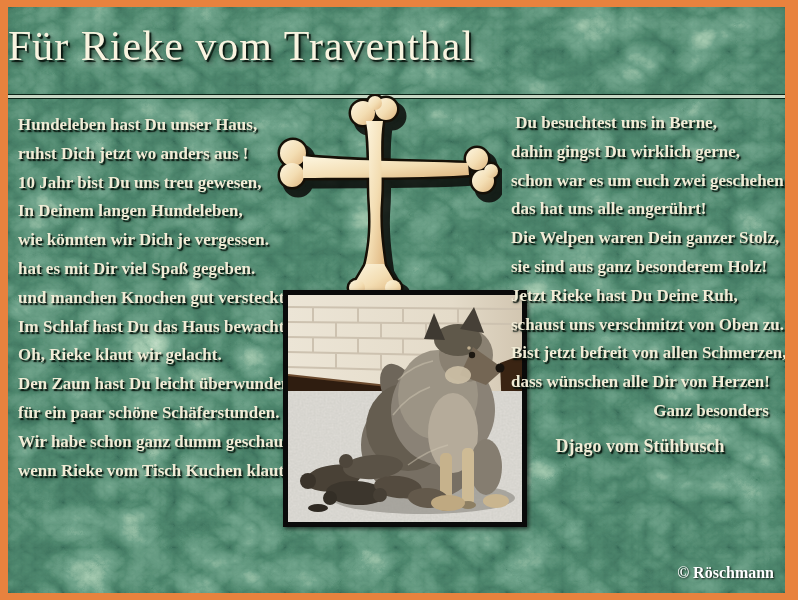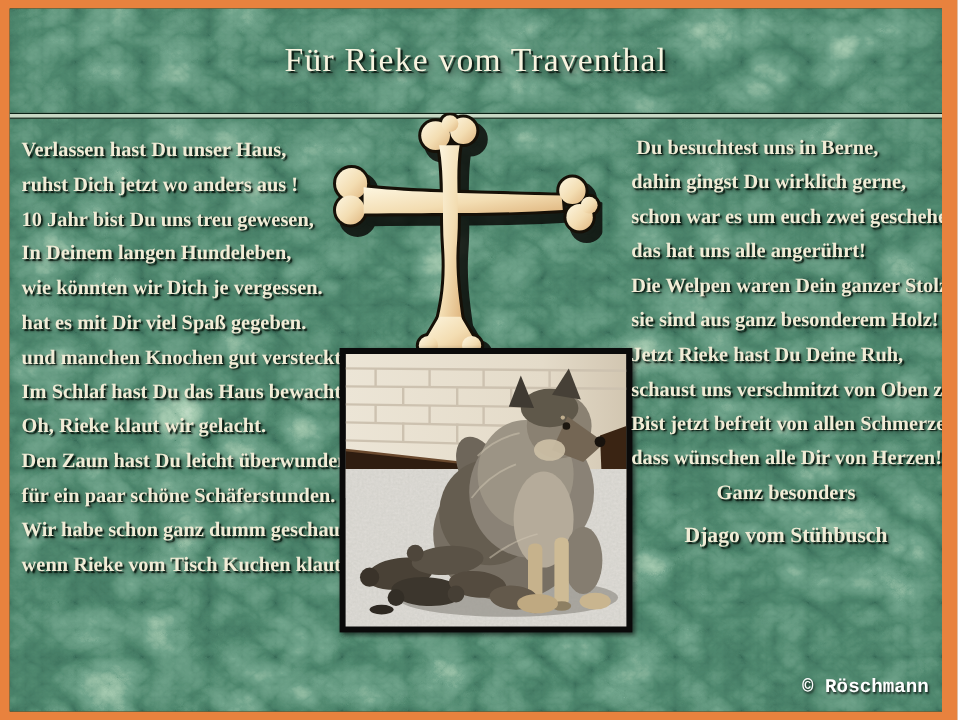--- a/index.html
+++ b/index.html
@@ -1,42 +1,42 @@
 <!DOCTYPE html>
 <html><head>
 <meta charset="utf-8">
 <style>
   html,body{margin:0;padding:0;background:#ffffff;}
   body{width:798px;height:600px;font-family:"Liberation Serif",serif;}
   .frame{position:relative;width:798px;height:600px;background:#e8823e;overflow:hidden;}
   .inner{position:absolute;left:8px;top:7px;width:777px;height:586px;background:#1a4530;overflow:hidden;}
   .marble{position:absolute;left:0;top:0;width:777px;height:586px;display:block;}
 
-  .title{position:absolute;top:15px;left:0;width:100%;text-align:center;
-         font-size:28px;color:#f9f4e0;letter-spacing:1px;
-         text-shadow:2px 2px 1px rgba(5,18,11,.9),3px 4px 5px rgba(0,0,0,.55);margin-top:13px;}
+  .title{position:absolute;top:15px;left:0;width:100%;text-align:left;
+         font-size:42px;color:#f9f4e0;letter-spacing:1px;
+         text-shadow:2px 2px 1px rgba(5,18,11,.9),3px 4px 5px rgba(0,0,0,.55);}
   .divider{position:absolute;top:87px;left:0;width:100%;height:3px;background:#c8d8c5;
            border-top:1px solid #0a2216;border-bottom:1px solid #0a2216;}
 
   .col{position:absolute;font-weight:bold;font-size:17px;color:#f1ecd6;
        text-shadow:1.5px 1.5px 1px rgba(6,20,12,.9),2px 2px 3px rgba(0,0,0,.45);}
   .col .line{height:28.8px;line-height:28.8px;white-space:pre;}
   .col-left{left:10px;top:104px;}
-  .col-right{left:518px;top:102px;width:258px;}
-  .closing{height:28.8px;line-height:28.8px;text-align:center;white-space:pre;}
+  .col-right{left:503px;top:102px;width:258px;}
+  .closing{height:28.8px;line-height:28.8px;text-align:right;white-space:pre;}
   .signature{margin-top:7px;font-size:18px;line-height:26px;text-align:center;white-space:pre;}
 
   .cross{position:absolute;left:268px;top:87px;width:226px;height:212px;}
 
   .photo{position:absolute;left:275px;top:283px;width:244px;height:237px;
          background:#0a0a0a;padding:5px;box-sizing:border-box;box-shadow:2px 2px 4px rgba(0,0,0,.6);}
   .photo svg{display:block;width:234px;height:227px;}
 
   .copyright{position:absolute;right:11px;bottom:11px;
-             font-family:Liberation Mono, monospace;font-weight:bold;font-size:16px;
+             font-family:Liberation Serif, serif;font-weight:bold;font-size:16px;
              color:#ffffff;text-shadow:1px 1px 2px rgba(0,0,0,.85);text-align:right;}
 </style>
 </head>
 <body>
 
 <div class="frame">
   <div class="inner">
 
     <svg class="marble" viewBox="0 0 777 586" preserveAspectRatio="none">
       <defs>
@@ -51,21 +51,21 @@
           </feComponentTransfer>
         </filter>
       </defs>
       <rect x="0" y="0" width="777" height="586" filter="url(#marbleF)"></rect>
     </svg>
 
     <div class="title">Für Rieke vom Traventhal</div>
     <div class="divider"></div>
 
     <div class="col col-left">
-        <div class="line">Verlassen hast Du unser Haus,</div>
+        <div class="line">Hundeleben hast Du unser Haus,</div>
         <div class="line">ruhst Dich jetzt wo anders aus !</div>
         <div class="line">10 Jahr bist Du uns treu gewesen,</div>
         <div class="line">In Deinem langen Hundeleben,</div>
         <div class="line">wie könnten wir Dich je vergessen.</div>
         <div class="line">hat es mit Dir viel Spaß gegeben.</div>
         <div class="line">und manchen Knochen gut versteckt.</div>
         <div class="line">Im Schlaf hast Du das Haus bewacht,</div>
         <div class="line">Oh, Rieke klaut wir gelacht.</div>
         <div class="line">Den Zaun hast Du leicht überwunden,</div>
         <div class="line">für ein paar schöne Schäferstunden.</div>

